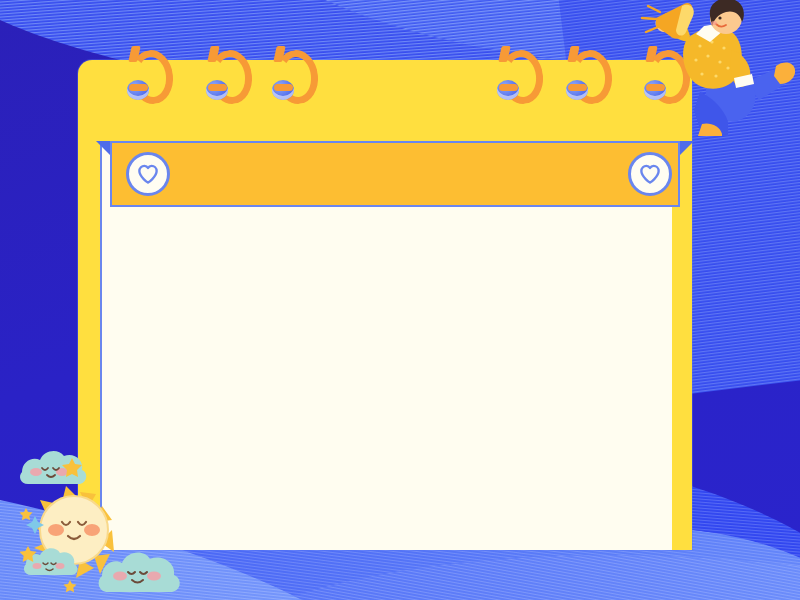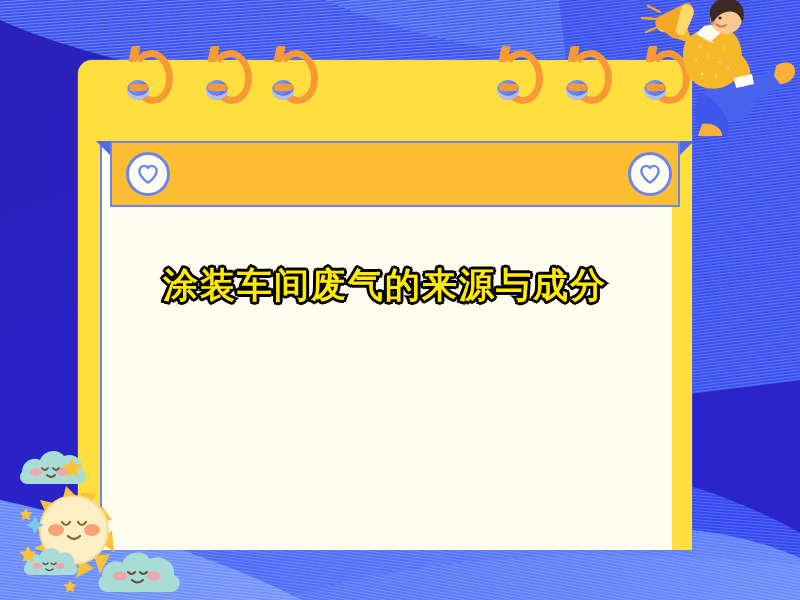--- a/index.html
+++ b/index.html
@@ -334,21 +334,20 @@
     <div class="bead"></div>
     <div class="bead-bar"></div>
   </div>
   <div class="ring" style="left:644px; top:46px;">
     <div class="tab"></div>
     <div class="loop"></div>
     <div class="bead"></div>
     <div class="bead-bar"></div>
   </div>
 
-  <div class="title">涂装车间废气的来源与成分</div>
 
   <svg class="character" width="172" height="140" viewBox="0 0 172 140">
 
     <path d="M118 86 L150 72 L160 86 L131 104 Z" fill="#4a63ef"></path>
 
     <path d="M148 70 C156 64 166 66 167 74 C168 82 160 88 152 88 L146 80 Z" fill="#fbb03b"></path>
 
     <path d="M78 74 C92 70 112 76 124 90 C132 100 126 118 112 124 C98 130 84 118 78 104 Z" fill="#4a63ef"></path>
     <path d="M72 96 C82 100 96 112 100 126 L100 140 L74 140 L66 114 Z" fill="#3f56ea"></path>
 

